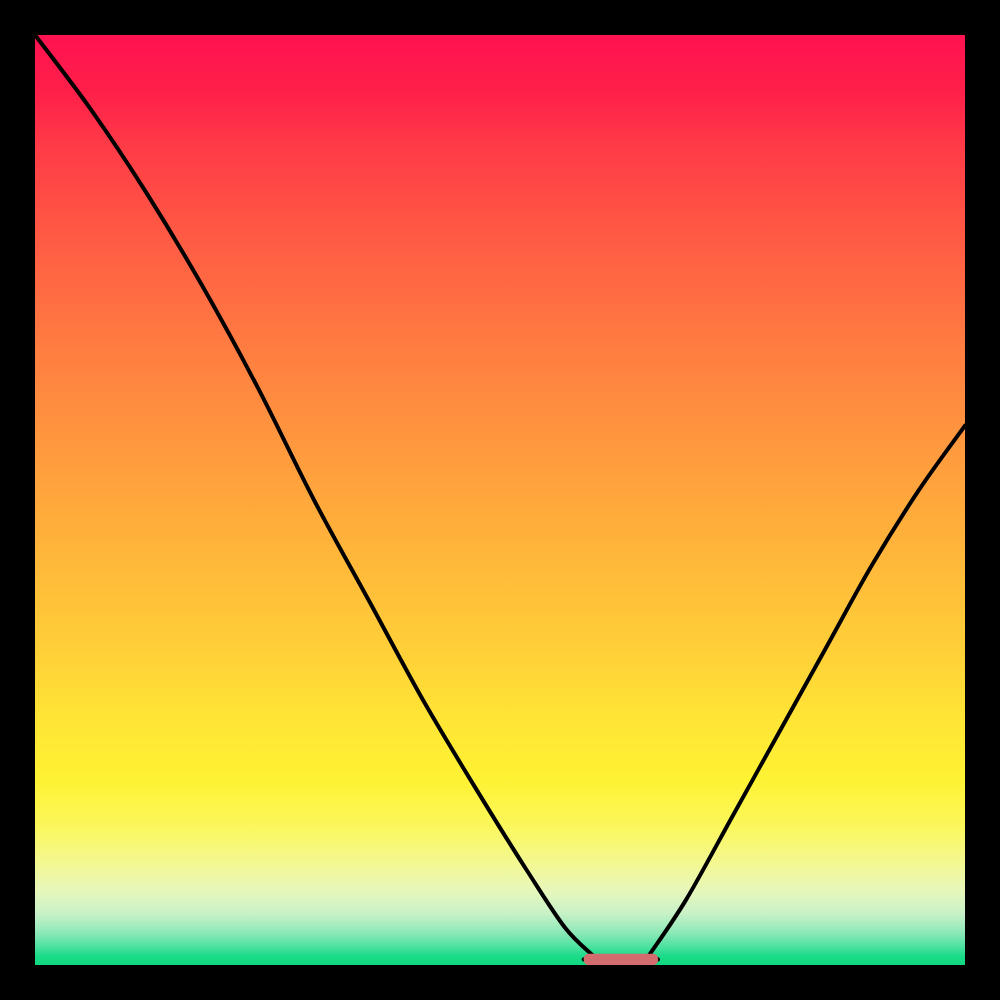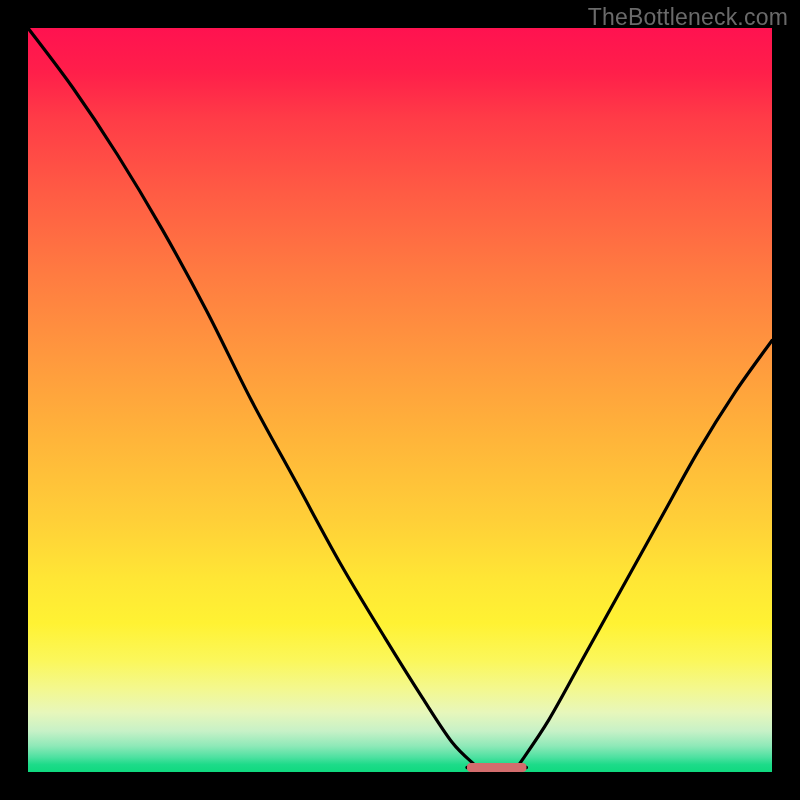--- a/index.html
+++ b/index.html
@@ -74,21 +74,20 @@
     stroke-linejoin: round;
   }
   .marker {
     fill: #d36d6d;
   }
 </style>
 </head>
 <body>
 
 <div class="frame">
-  <div class="watermark">TheBottleneck.com</div>
 
   <div class="plot">
     <div class="gradient"></div>
 
     <svg class="curve-svg" viewBox="0 0 744 744" preserveAspectRatio="none">
       <path class="curve-path" d="M 0 0 C 7.44 9.919999999999996, 29.759999999999998 38.43999999999998, 44.64 59.51999999999998 C 59.52 80.59999999999998, 74.4 102.92000000000002, 89.28 126.48000000000002 C 104.16 150.04000000000002, 119.03999999999999 174.84, 133.92 200.88 C 148.79999999999998 226.92, 163.68 254.20000000000002, 178.56 282.72 C 193.44 311.24, 208.32 343.48, 223.2 372 C 238.07999999999998 400.52, 252.95999999999998 426.56, 267.84 453.84 C 282.71999999999997 481.11999999999995, 297.59999999999997 509.63999999999993, 312.47999999999996 535.68 C 327.35999999999996 561.7199999999999, 343.48 587.76, 357.12 610.08 C 370.76 632.4000000000001, 383.15999999999997 652.24, 394.32 669.6 C 405.48 686.96, 415.4 703.08, 424.08 714.24 C 432.76 725.4, 442.67999999999995 732.8399999999999, 446.4 736.56 L 438.96 739.536 L 498.48 739.536 L 491.04 736.56 C 496 729.1199999999999, 509.64 710.52, 520.8 691.92 C 531.9599999999999 673.3199999999999, 545.6 647.28, 558 624.96 C 570.4 602.6400000000001, 582.8000000000001 580.32, 595.2 558 C 607.6 535.68, 620 513.36, 632.4 491.03999999999996 C 644.8 468.71999999999997, 657.2 445.15999999999997, 669.6 424.08 C 682 403, 694.4 383.15999999999997, 706.8 364.56 C 719.1999999999999 345.96000000000004, 737.8 321.16, 744 312.48"></path>
       <rect class="marker" x="438.96000000000004" y="735.036" width="59.52" height="9" rx="4" ry="4"></rect>
     </svg>
   </div>
 </div>

